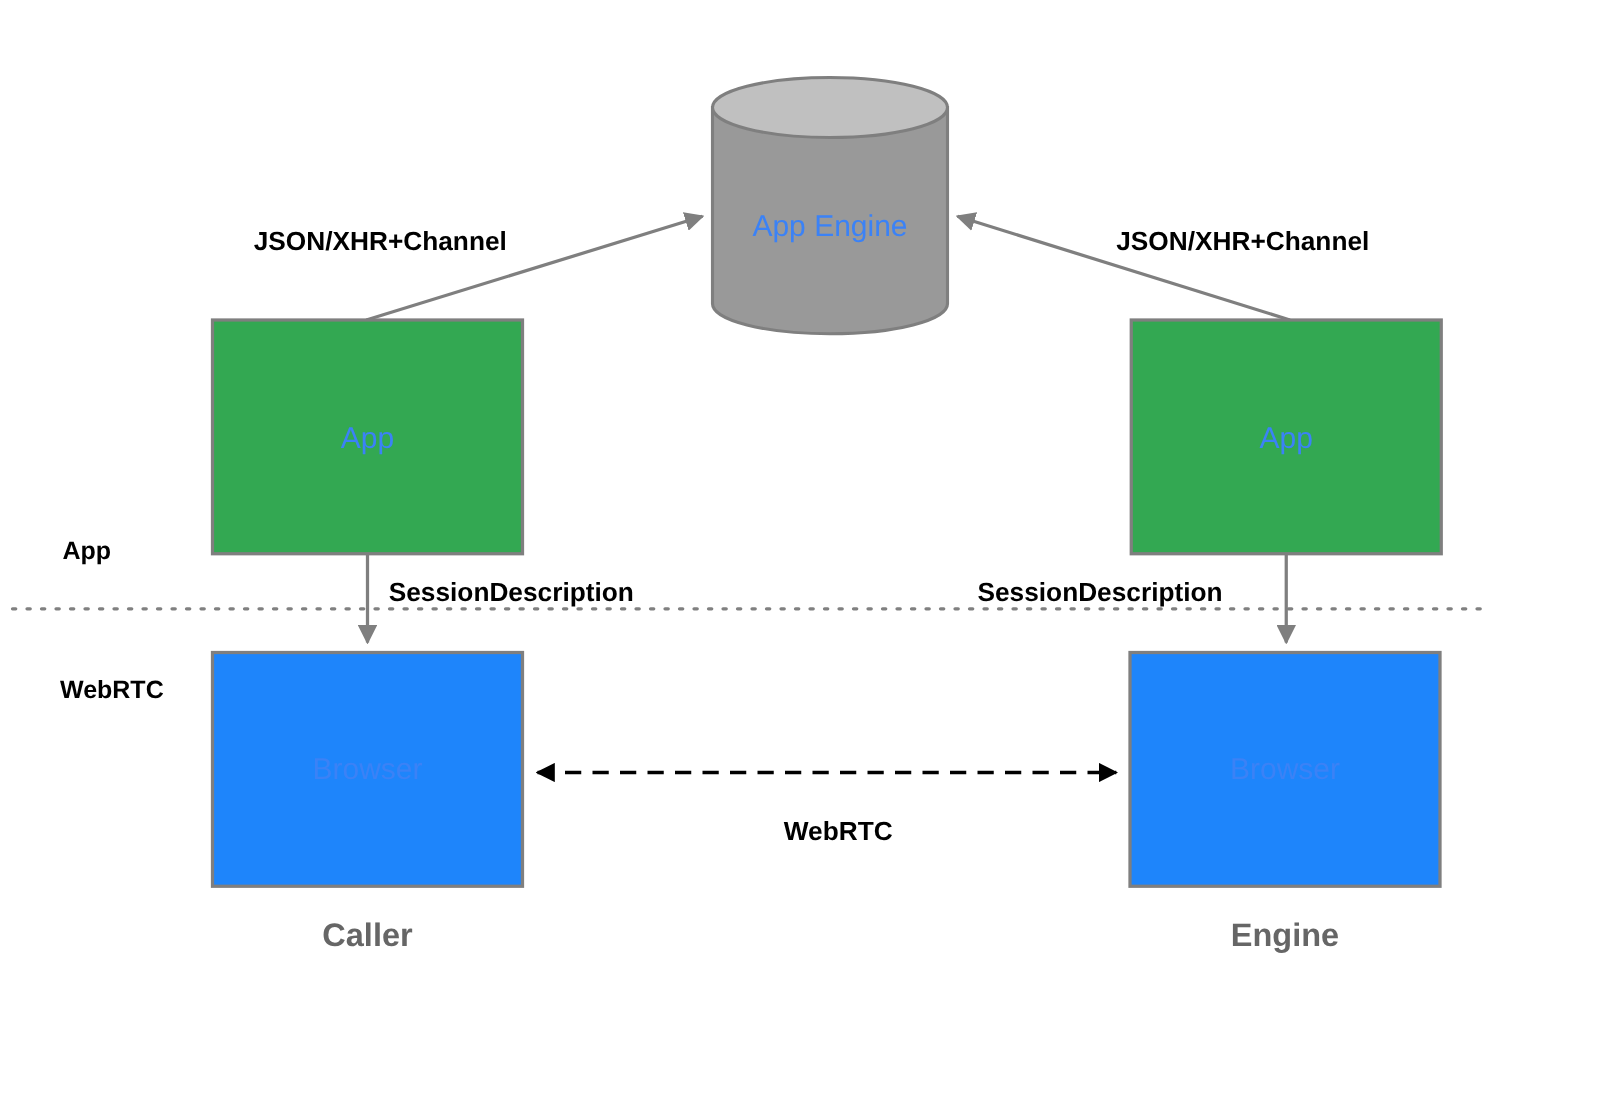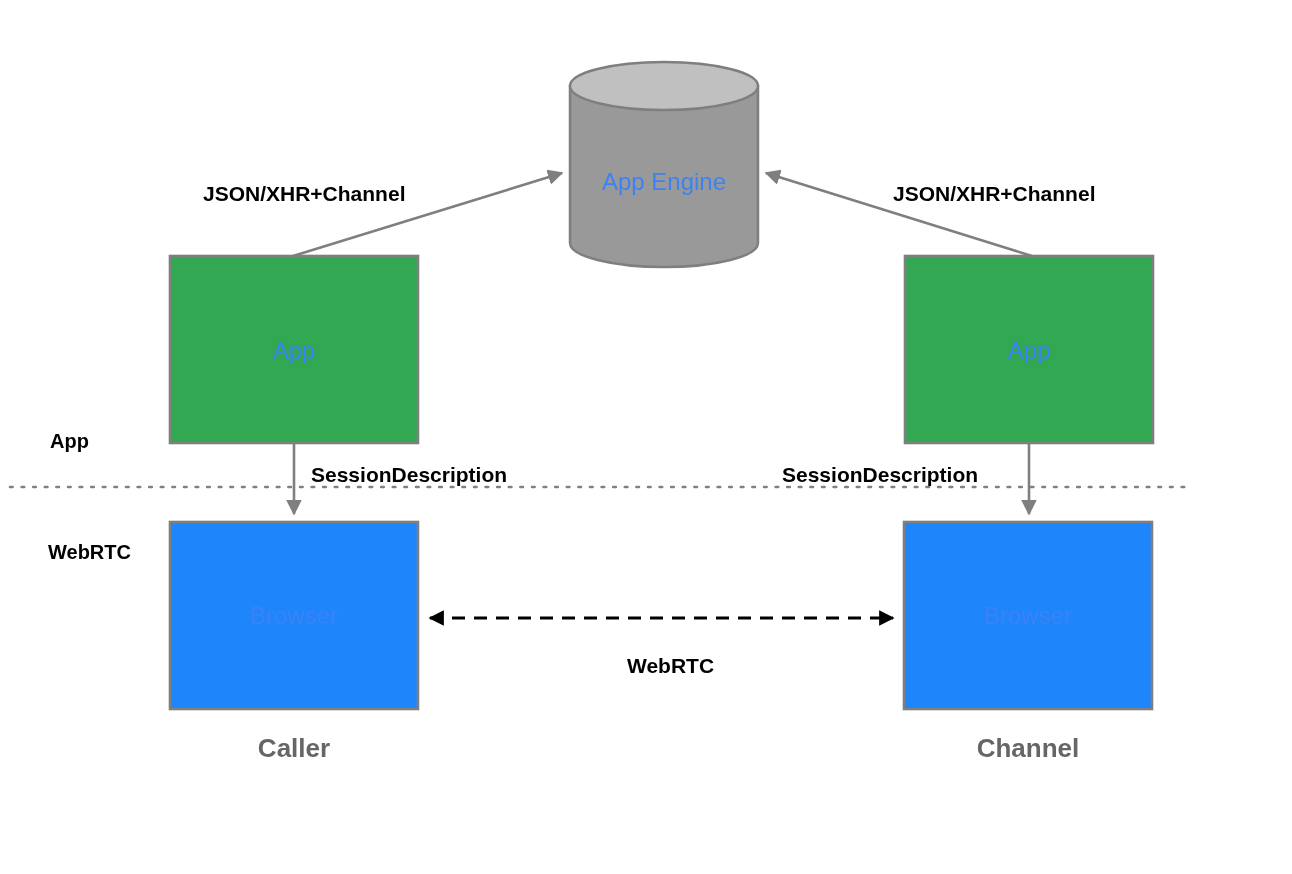--- a/index.html
+++ b/index.html
@@ -118,15 +118,15 @@
   <div class="edge-label" style="left:782px; top:463px;">SessionDescription</div>
 
   <div class="edge-label" style="left:627px; top:654px;">WebRTC</div>
 
   <div class="layer-label" style="left:50px; top:430px;">App</div>
 
   <div class="layer-label" style="left:48px; top:522px;margin-top:19px;">WebRTC</div>
 
   <div class="role-label" style="left:170px; top:733px; width:248px;">Caller</div>
 
-  <div class="role-label" style="left:904px; top:733px; width:248px;">Channel</div>
+  <div class="role-label" style="left:904px; top:733px; width:248px;">Engine</div>
 
 </div>
 
 </body></html>

